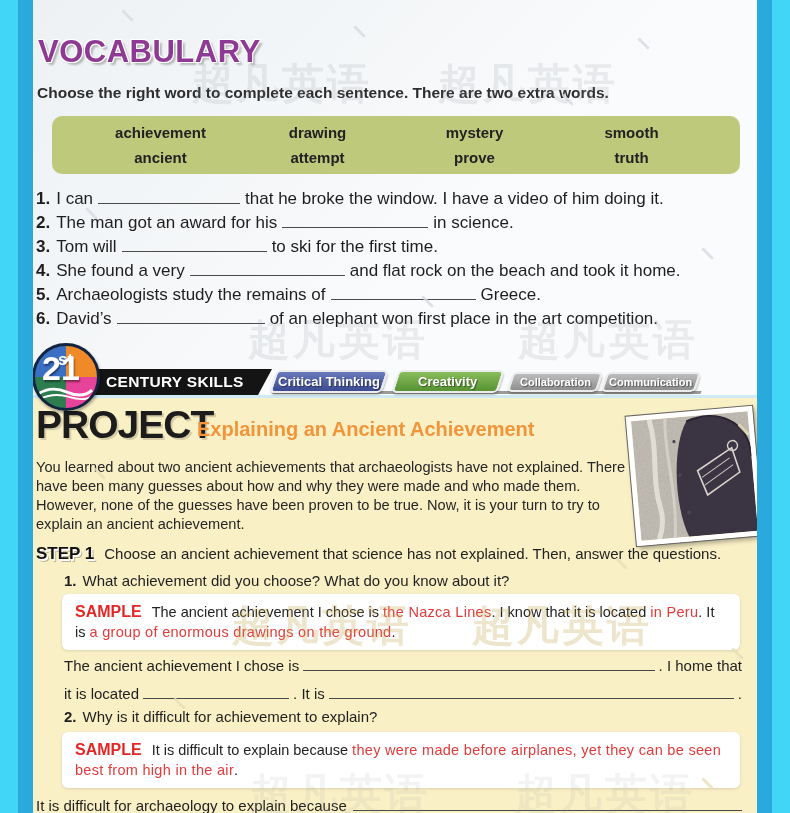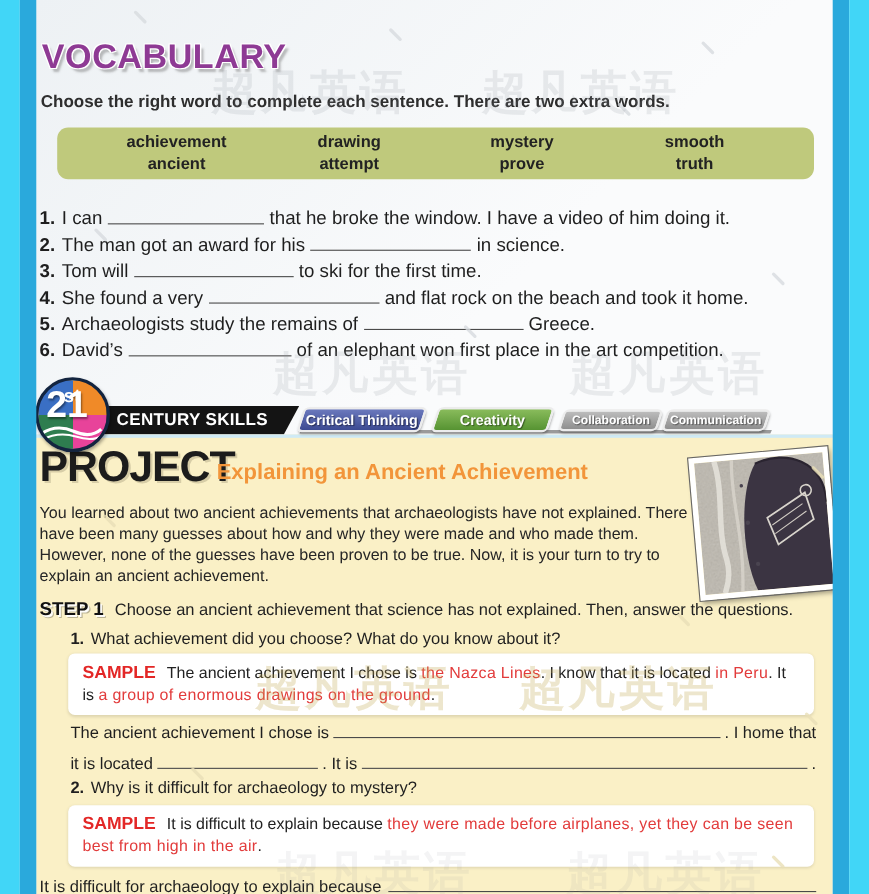--- a/index.html
+++ b/index.html
@@ -16,21 +16,21 @@
   .content{position:absolute;left:33px;right:33px;top:0;bottom:0;
            background:linear-gradient(135deg,#edf1f4,#fafbfc 45%);z-index:1;}
 
   
   .vocab-title{position:absolute;left:5px;top:34px;font-size:31px;font-weight:800;
     color:#8e3a94;letter-spacing:.5px;
     text-shadow:-1px -1px 0 #fff,1px -1px 0 #fff,-1px 1px 0 #fff,1px 1px 0 #fff,
                 3px 3px 2px rgba(110,110,110,.45);}
   .instruction{position:absolute;left:4px;top:84px;font-size:15.5px;font-weight:700;color:#2e2e2e;}
 
-  .word-bank{position:absolute;left:19px;top:116px;width:688px;height:47px;
+  .word-bank{position:absolute;left:19px;top:116px;width:688px;height:58px;
     background:#bfc97c;border-radius:10px;display:grid;
     grid-template-columns:repeat(4,1fr);grid-template-rows:1fr 1fr;
     align-items:center;justify-items:center;padding:4px 30px;box-sizing:border-box;}
   .word-bank span{font-size:15px;font-weight:700;color:#222;}
 
   .sentences{position:absolute;left:3px;top:189px;width:700px;}
   .sent{height:24px;font-size:17px;color:#1e1e1e;white-space:nowrap;}
   .sent .num{font-weight:800;margin-right:6px;}
   .blank{display:inline-block;border-bottom:1.4px solid #4a4a4a;height:13px;
          vertical-align:baseline;margin:0 5px;}
@@ -236,21 +236,21 @@
     </div>
     <div class="fill f2">
       <span>it is located</span>
         <span class="fixed"></span>
         <span>. It is</span>
         <span class="grow"></span>
         <span>.</span>
     </div>
 
     <div class="question q2">
-      <span class="num">2.</span><span>Why is it difficult for archaeology to mystery?</span>
+      <span class="num">2.</span><span>Why is it difficult for achievement to explain?</span>
     </div>
 
     <div class="sample-box s2">
       <span class="sample-label">SAMPLE</span><span>It is difficult to explain because </span><span class="hand">they were made before airplanes, yet they can be seen best from high in the air</span><span>.</span>
     </div>
 
     <div class="lastline">
       <span>It is difficult for archaeology to explain because</span>
         <span class="grow"></span>
     </div>

